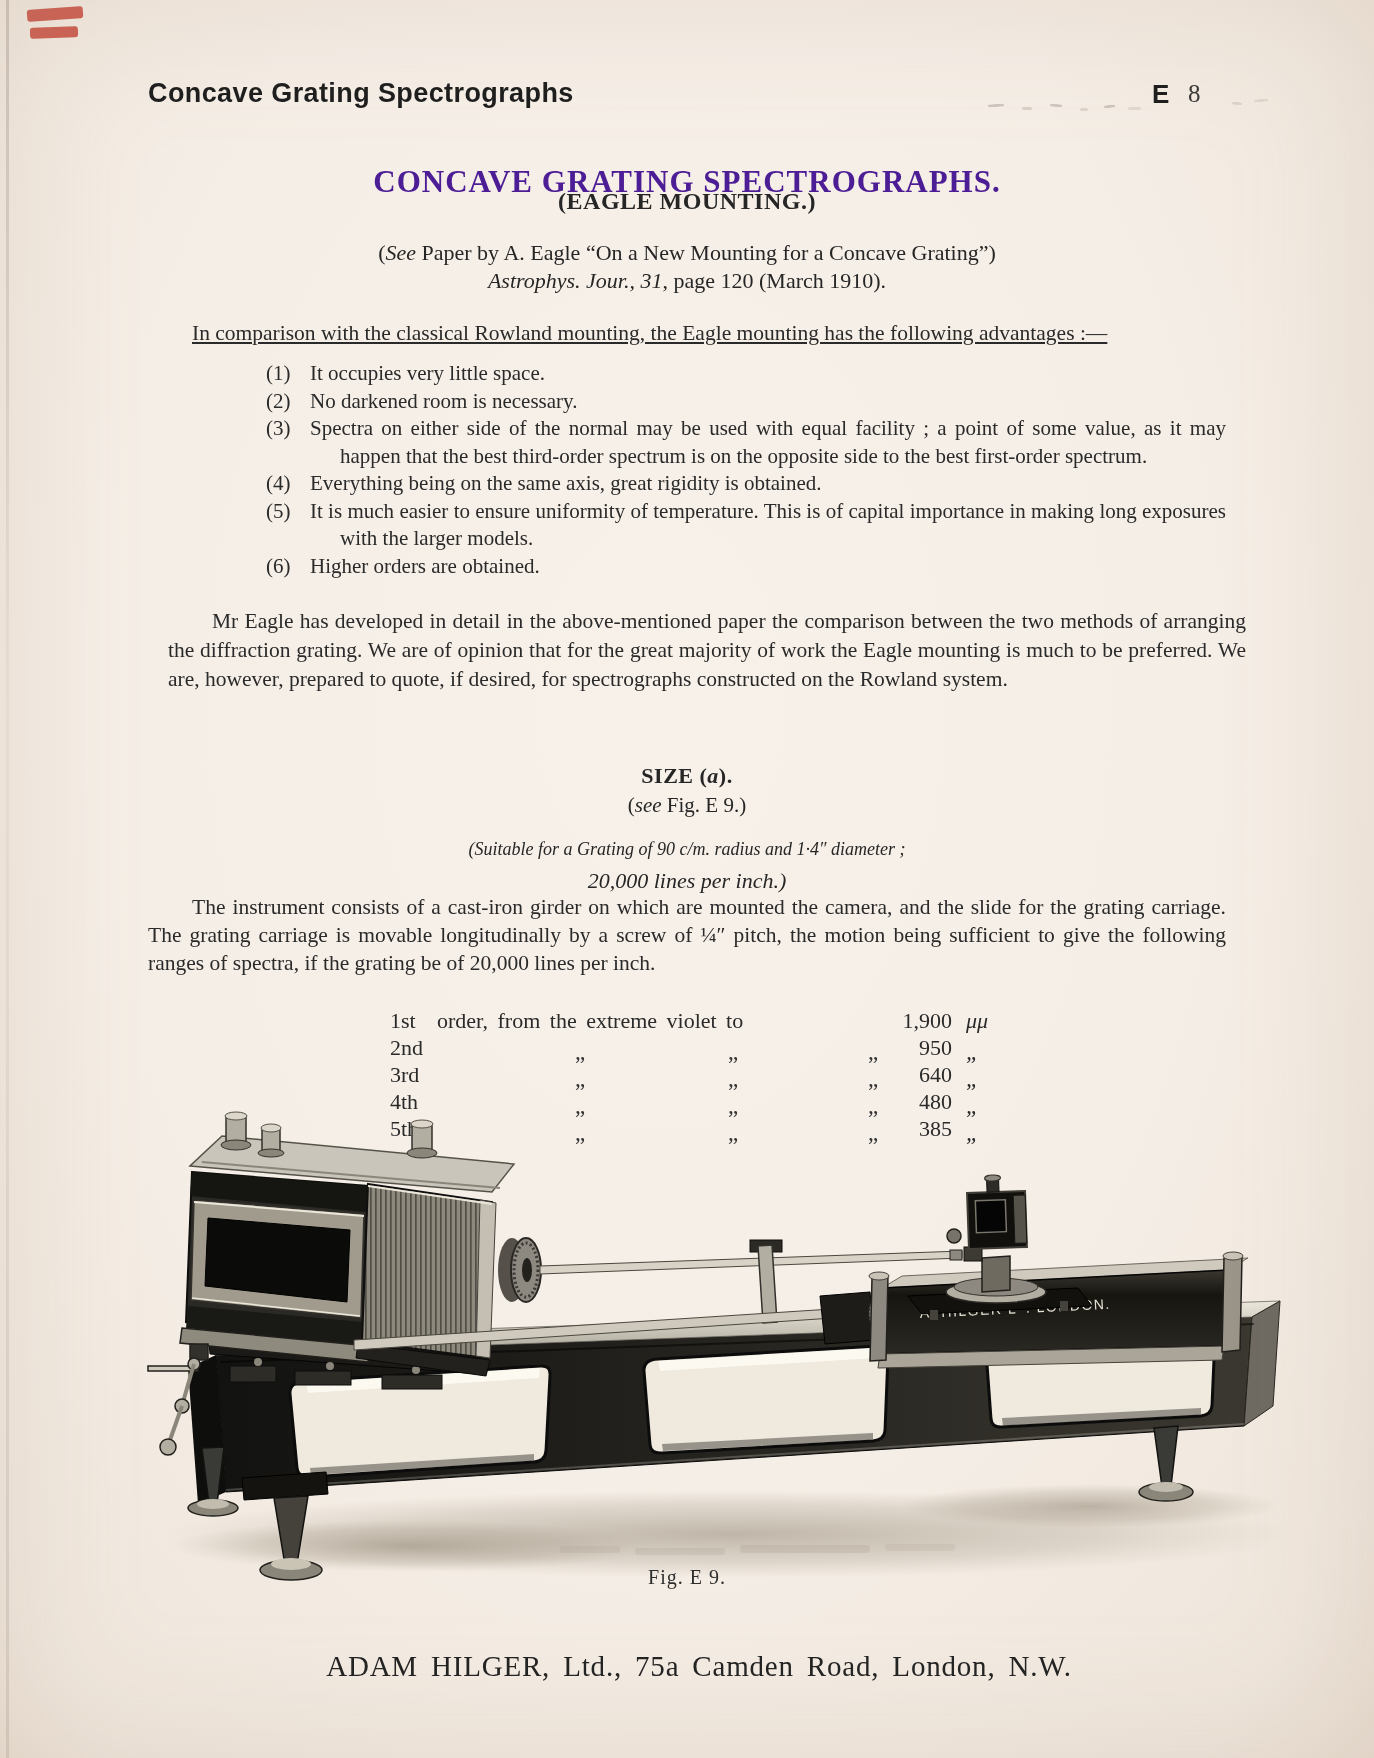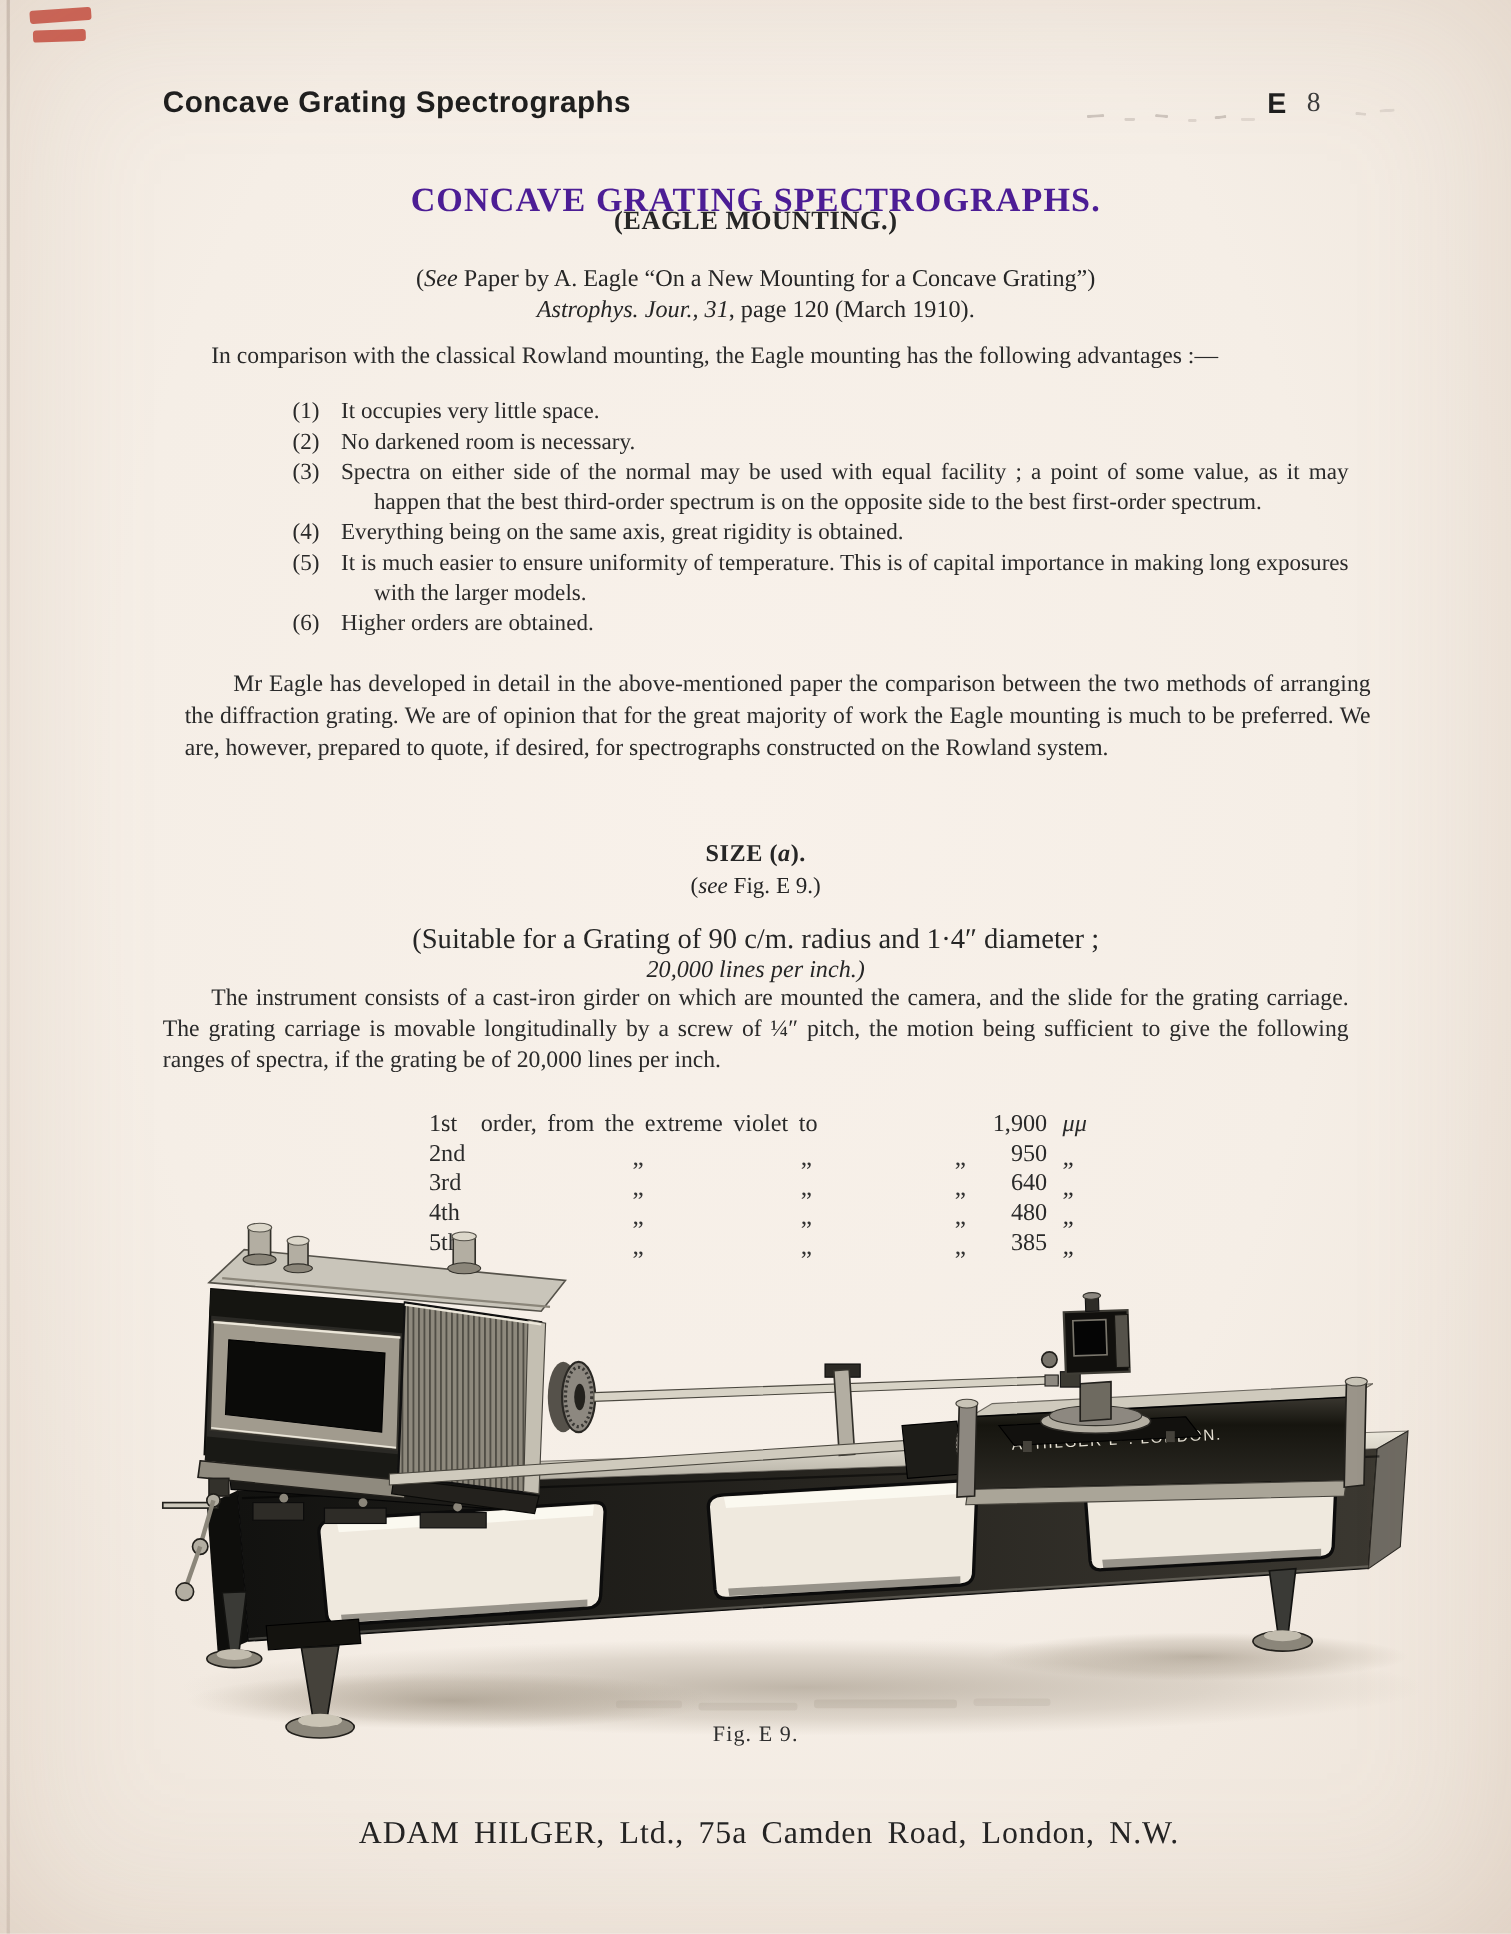--- a/index.html
+++ b/index.html
@@ -33,32 +33,32 @@
   .content{position:absolute;left:148px;width:1078px;}
   .centered{text-align:center;}
 
   .main-title{top:132px;font-size:31px;font-weight:bold;letter-spacing:1px;color:#4c1d95;margin-top:32px;}
   .sub-title{top:188px;font-size:24px;font-weight:bold;letter-spacing:.5px;}
   .ref1{top:240px;font-size:22px;}
   .ref2{top:268px;font-size:22px;}
   .it{font-style:italic;}
 
   .para{font-size:21.5px;line-height:29px;text-align:justify;text-indent:44px;color:#2a2a2a;}
-  .para1{top:309px;}
+  .para1{top:319px;text-decoration:underline;}
   .para2{top:607px;line-height:29px;margin-left:20px;}
   .para3{top:893px;line-height:28px;}
 
   .adv-list{position:absolute;left:148px;top:360px;width:1078px;font-size:21px;line-height:27.5px;color:#2a2a2a;}
   .adv-item{position:relative;text-align:justify;}
   .adv-num{position:absolute;left:118px;top:0;}
   .adv-text{display:block;padding-left:192px;text-indent:-30px;}
 
   .size-head{top:763px;font-size:22px;font-weight:bold;letter-spacing:.5px;}
   .size-fig{top:793px;font-size:21px;}
-  .suit1{top:839px;font-size:26px;}
+  .suit1{top:839px;font-size:18px;font-style:italic;}
   .suit2{top:868px;font-size:22px;font-style:italic;}
 
   .spectra{position:absolute;left:0;top:0;width:1374px;font-size:22px;color:#2a2a2a;}
   .srow{position:absolute;left:0;width:1374px;height:27px;padding-left:28px;}
   .srow .c-ord{position:absolute;left:390px;white-space:nowrap;}
   .srow .c-lab{position:absolute;left:437px;white-space:nowrap;word-spacing:4px;}
   .srow .c-d1{position:absolute;left:575px;}
   .srow .c-d2{position:absolute;left:728px;}
   .srow .c-d3{position:absolute;left:868px;}
   .srow .c-val{position:absolute;left:840px;width:112px;text-align:right;}

